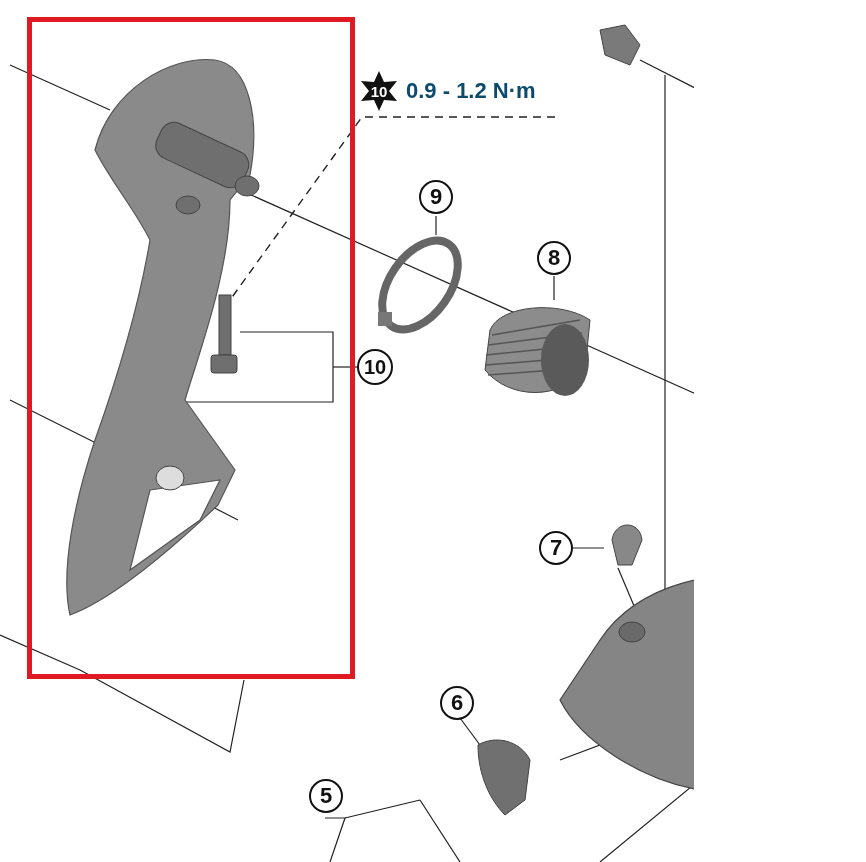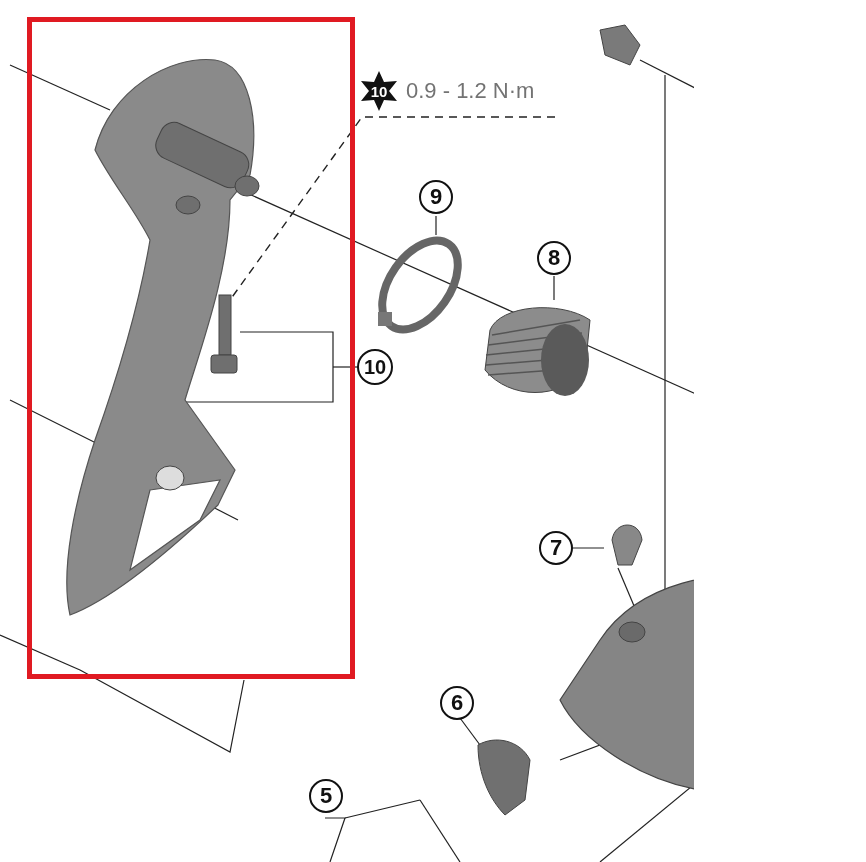--- a/index.html
+++ b/index.html
@@ -3,21 +3,21 @@
 <meta charset="utf-8">
 <style>
 html,body{margin:0;padding:0;background:#fff;}
 #stage{position:relative;width:694px;height:862px;overflow:hidden;background:#fff;font-family:"Liberation Sans",sans-serif;}
 svg{position:absolute;left:0;top:0;}
 .callout{position:absolute;width:34px;height:34px;border:2px solid #111;border-radius:50%;background:#fff;display:flex;align-items:center;justify-content:center;font-weight:bold;font-size:22px;color:#111;box-sizing:border-box;}
 .callout.wide{width:36px;height:36px;font-size:20px;}
 .torque{position:absolute;left:358px;top:70px;display:flex;align-items:center;gap:6px;}
 .torque .star{position:relative;width:42px;height:42px;}
 .torque .star span{position:absolute;left:0;top:0;width:42px;height:42px;display:flex;align-items:center;justify-content:center;color:#fff;font-weight:bold;font-size:15px;}
-.torque .val{font-weight:normal;font-size:22px;color:#737373;}
+.torque .val{font-weight:bold;font-size:22px;color:#0c4a6e;}
 .redframe{position:absolute;left:27px;top:17px;width:318px;height:652px;border:5px solid #e01a22;box-sizing:content-box;}
 </style>
 </head>
 <body>
 
 <div id="stage">
   <svg width="866" height="862" viewBox="0 0 866 862">
     <g stroke="#222" stroke-width="1.2" fill="none">
 
       <line x1="10" y1="65" x2="110" y2="110"></line>

